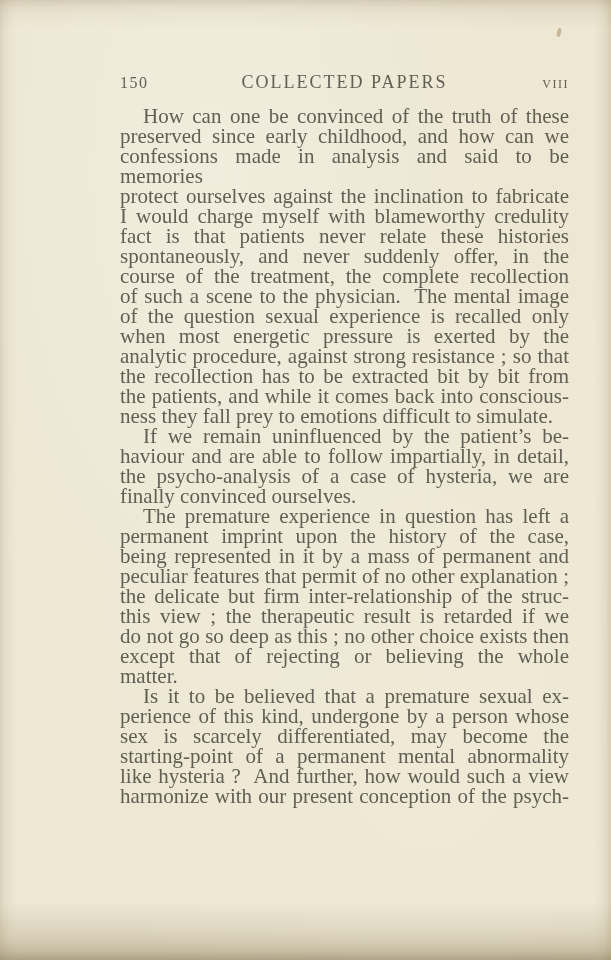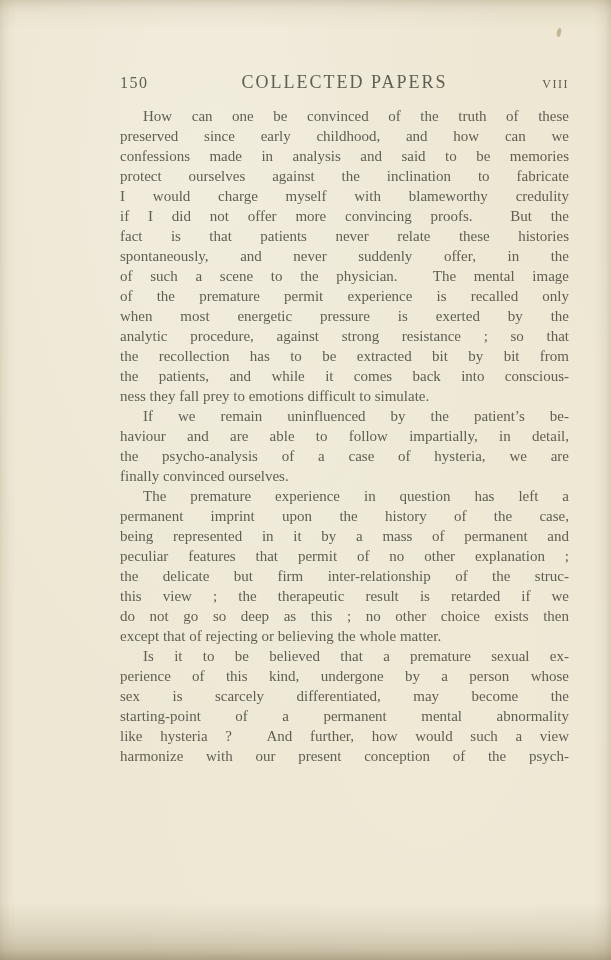--- a/index.html
+++ b/index.html
@@ -49,21 +49,21 @@
     text-align: center;
     flex: 1;
   }
   .chapter-numeral {
     font-size: 12px;
     letter-spacing: 1.5px;
     min-width: 60px;
     text-align: right;
   }
   .body-text {
-    font-size: 15px;
+    font-size: 21px;
     line-height: 20px;
   }
   .line {
     text-align: justify;
     text-align-last: justify;
     white-space: pre-wrap;
     min-height: 20px;
   }
   .line.indent { text-indent: 23px; }
   .line.last { text-align-last: left; }
@@ -87,25 +87,25 @@
       <span class="page-number">150</span>
       <span class="running-title">COLLECTED PAPERS</span>
       <span class="chapter-numeral">VIII</span>
     </div>
     <div class="body-text" id="body-text">
         <div class="line indent">How can one be convinced of the truth of these</div>
         <div class="line">preserved since early childhood, and how can we</div>
         <div class="line">confessions made in analysis and said to be memories</div>
         <div class="line">protect ourselves against the inclination to fabricate</div>
         <div class="line">I would charge myself with blameworthy credulity</div>
-        <div class="line">if I did not offer more convincing proofs.  But the</div>
         <div class="line">fact is that patients never relate these histories</div>
         <div class="line">spontaneously, and never suddenly offer, in the</div>
+        <div class="line">course of the treatment, the complete recollection</div>
         <div class="line">of such a scene to the physician.  The mental image</div>
-        <div class="line">of the premature permit experience is recalled only</div>
+        <div class="line">of the question sexual experience is recalled only</div>
         <div class="line">when most energetic pressure is exerted by the</div>
         <div class="line">analytic procedure, against strong resistance ; so that</div>
         <div class="line">the recollection has to be extracted bit by bit from</div>
         <div class="line">the patients, and while it comes back into conscious-</div>
         <div class="line last">ness they fall prey to emotions difficult to simulate.</div>
         <div class="line indent">If we remain uninfluenced by the patient’s be-</div>
         <div class="line">haviour and are able to follow impartially, in detail,</div>
         <div class="line">the psycho-analysis of a case of hysteria, we are</div>
         <div class="line last">finally convinced ourselves.</div>
         <div class="line indent">The premature experience in question has left a</div>

